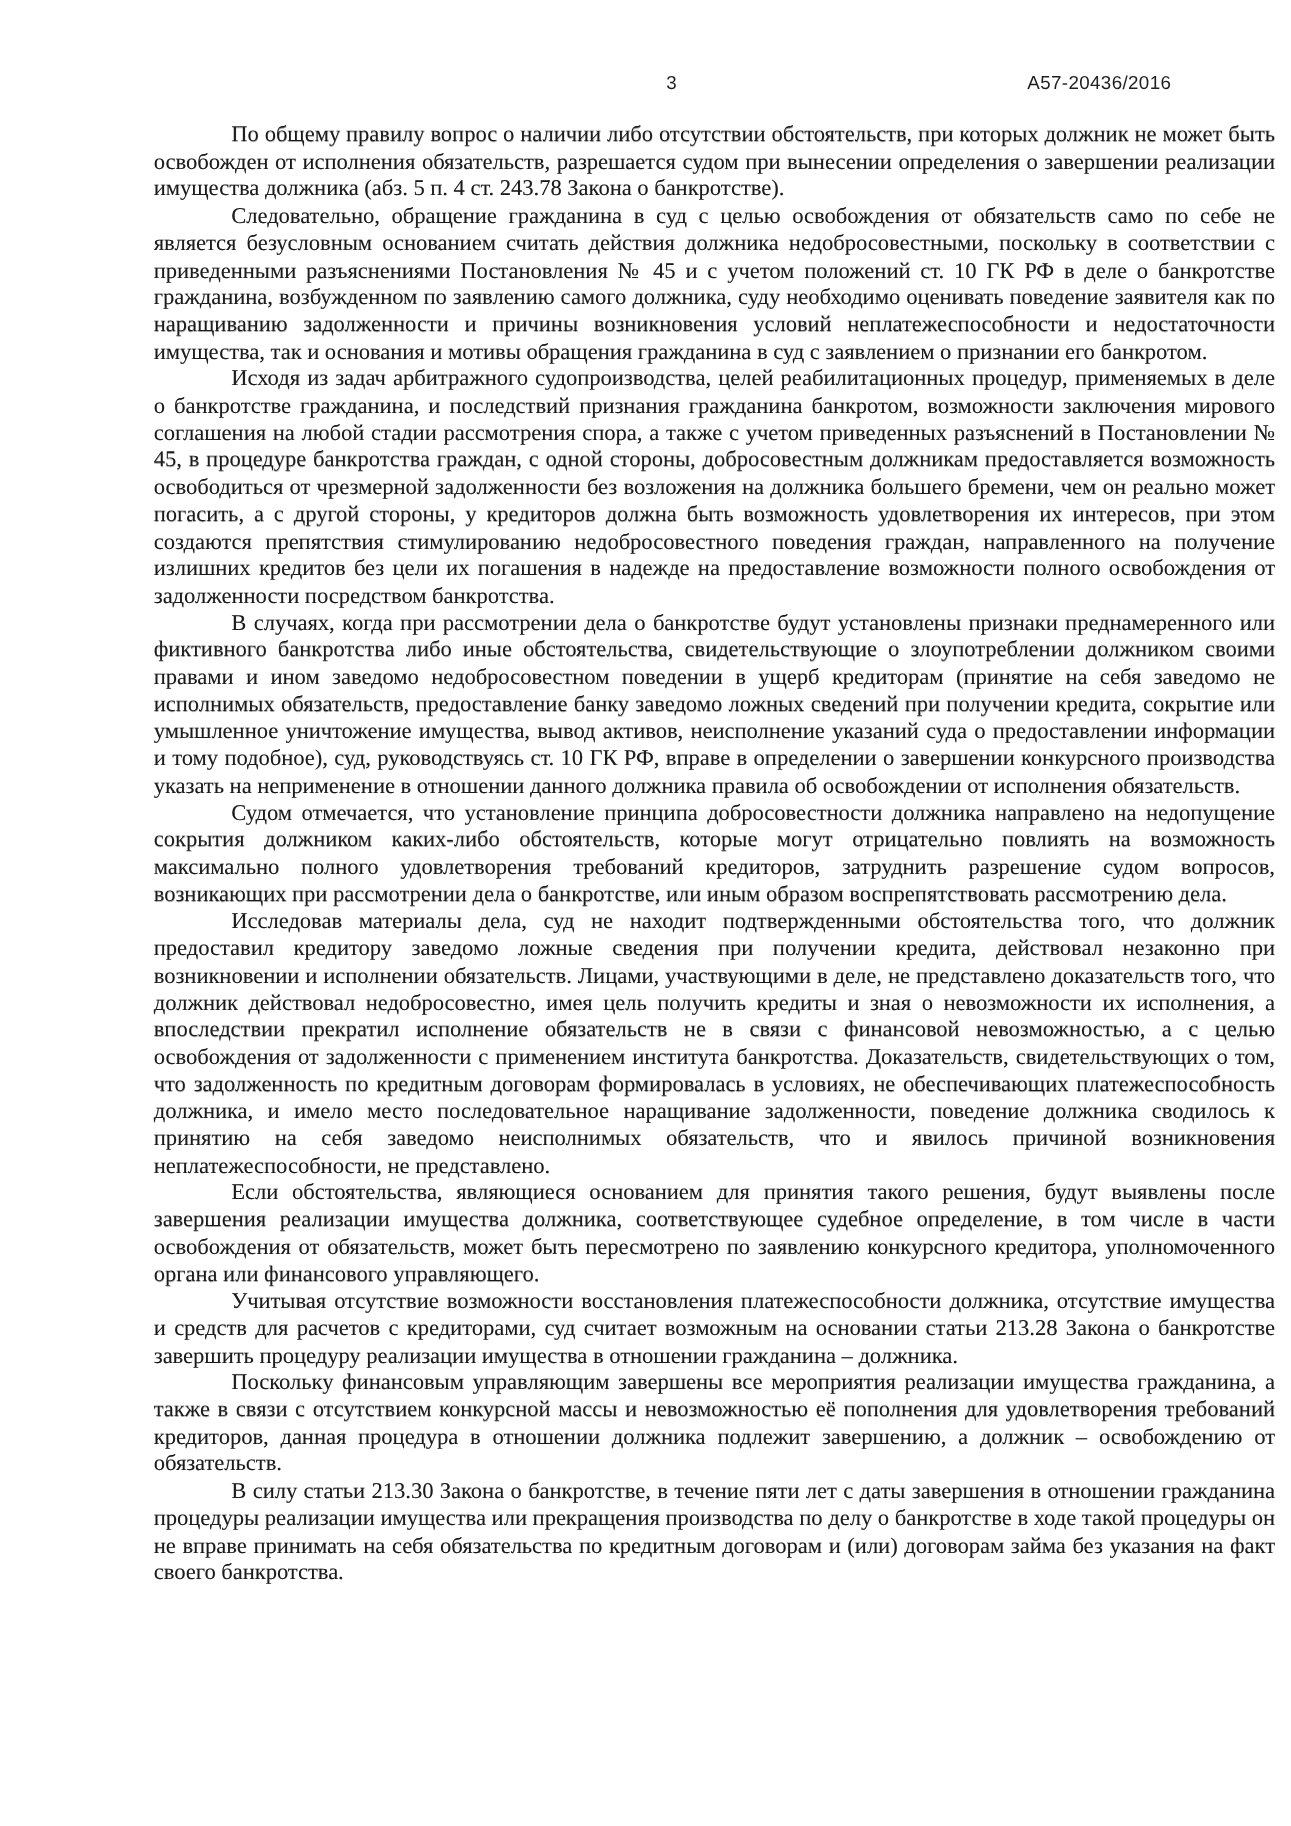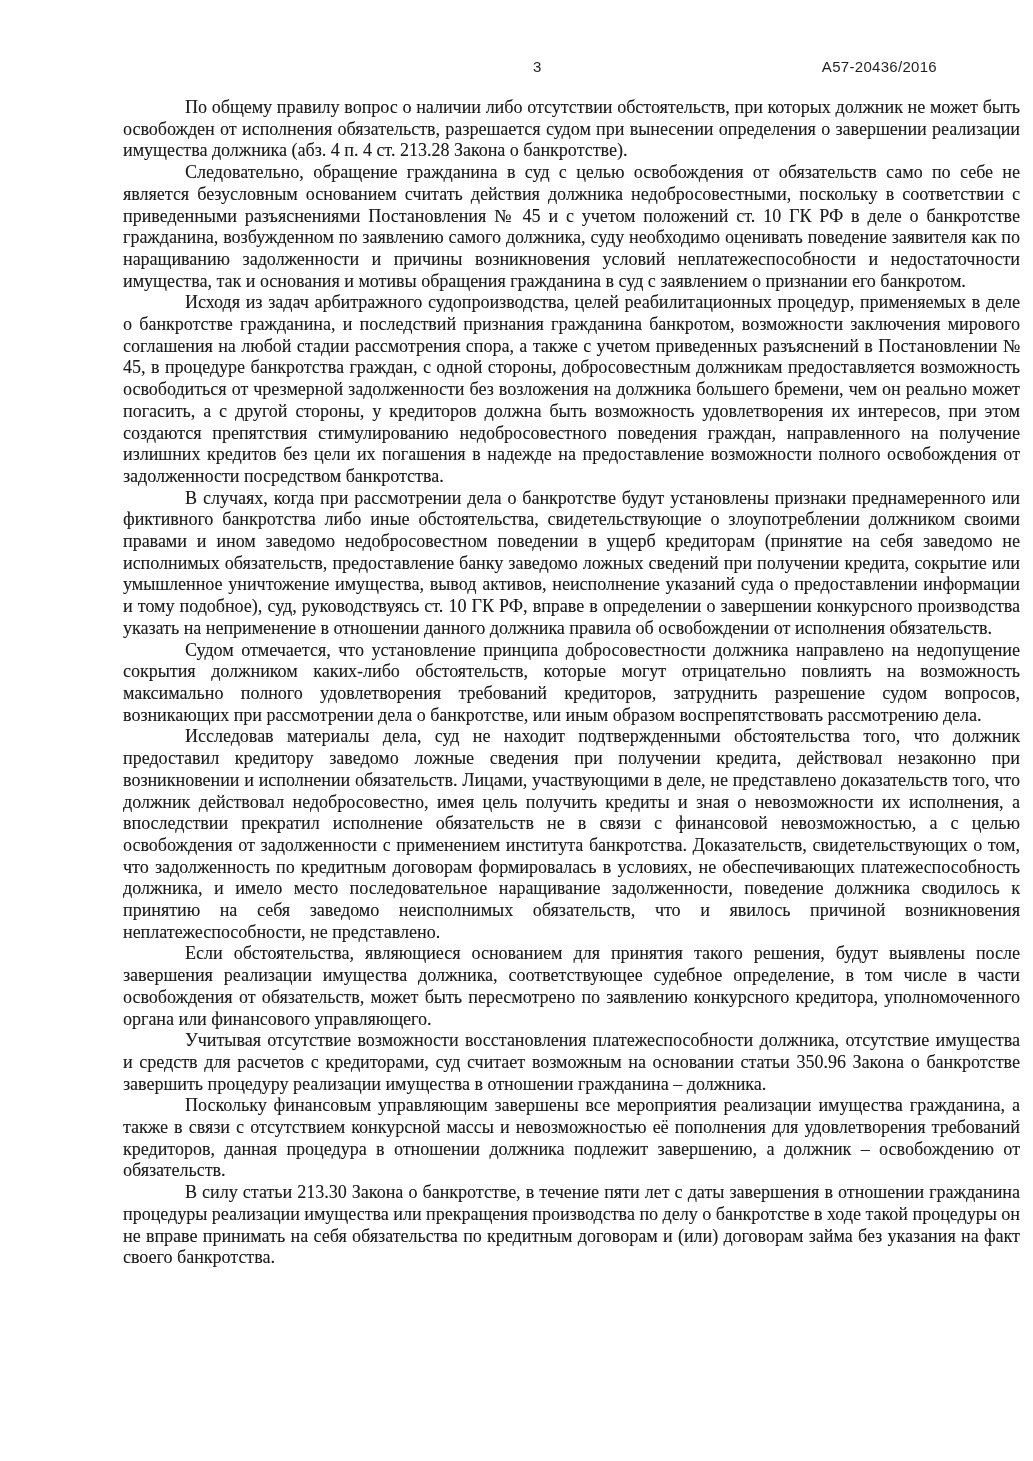--- a/index.html
+++ b/index.html
@@ -57,25 +57,25 @@
 <body>
 
 <div class="page">
 
   <div class="header">
     <span class="page-num">3</span>
     <span class="case-num">А57-20436/2016</span>
   </div>
 
   <div class="doc-body">
-    <p>По общему правилу вопрос о наличии либо отсутствии обстоятельств, при которых должник не может быть освобожден от исполнения обязательств, разрешается судом при вынесении определения о завершении реализации имущества должника (абз. 4 п. 4 ст. 213.28 Закона о банкротстве).</p>
+    <p>По общему правилу вопрос о наличии либо отсутствии обстоятельств, при которых должник не может быть освобожден от исполнения обязательств, разрешается судом при вынесении определения о завершении реализации имущества должника (абз. 5 п. 4 ст. 243.78 Закона о банкротстве).</p>
     <p>Следовательно, обращение гражданина в суд с целью освобождения от обязательств само по себе не является безусловным основанием считать действия должника недобросовестными, поскольку в соответствии с приведенными разъяснениями Постановления № 45 и с учетом положений ст. 10 ГК РФ в деле о банкротстве гражданина, возбужденном по заявлению самого должника, суду необходимо оценивать поведение заявителя как по наращиванию задолженности и причины возникновения условий неплатежеспособности и недостаточности имущества, так и основания и мотивы обращения гражданина в суд с заявлением о признании его банкротом.</p>
     <p>Исходя из задач арбитражного судопроизводства, целей реабилитационных процедур, применяемых в деле о банкротстве гражданина, и последствий признания гражданина банкротом, возможности заключения мирового соглашения на любой стадии рассмотрения спора, а также с учетом приведенных разъяснений в Постановлении № 45, в процедуре банкротства граждан, с одной стороны, добросовестным должникам предоставляется возможность освободиться от чрезмерной задолженности без возложения на должника большего бремени, чем он реально может погасить, а с другой стороны, у кредиторов должна быть возможность удовлетворения их интересов, при этом создаются препятствия стимулированию недобросовестного поведения граждан, направленного на получение излишних кредитов без цели их погашения в надежде на предоставление возможности полного освобождения от задолженности посредством банкротства.</p>
     <p>В случаях, когда при рассмотрении дела о банкротстве будут установлены признаки преднамеренного или фиктивного банкротства либо иные обстоятельства, свидетельствующие о злоупотреблении должником своими правами и ином заведомо недобросовестном поведении в ущерб кредиторам (принятие на себя заведомо не исполнимых обязательств, предоставление банку заведомо ложных сведений при получении кредита, сокрытие или умышленное уничтожение имущества, вывод активов, неисполнение указаний суда о предоставлении информации и тому подобное), суд, руководствуясь ст. 10 ГК РФ, вправе в определении о завершении конкурсного производства указать на неприменение в отношении данного должника правила об освобождении от исполнения обязательств.</p>
     <p>Судом отмечается, что установление принципа добросовестности должника направлено на недопущение сокрытия должником каких-либо обстоятельств, которые могут отрицательно повлиять на возможность максимально полного удовлетворения требований кредиторов, затруднить разрешение судом вопросов, возникающих при рассмотрении дела о банкротстве, или иным образом воспрепятствовать рассмотрению дела.</p>
     <p>Исследовав материалы дела, суд не находит подтвержденными обстоятельства того, что должник предоставил кредитору заведомо ложные сведения при получении кредита, действовал незаконно при возникновении и исполнении обязательств. Лицами, участвующими в деле, не представлено доказательств того, что должник действовал недобросовестно, имея цель получить кредиты и зная о невозможности их исполнения, а впоследствии прекратил исполнение обязательств не в связи с финансовой  невозможностью, а с целью освобождения от задолженности с применением института банкротства. Доказательств, свидетельствующих о том, что задолженность по кредитным договорам формировалась в условиях, не обеспечивающих платежеспособность должника, и имело место последовательное наращивание задолженности, поведение должника сводилось к принятию на себя заведомо неисполнимых обязательств, что и явилось причиной возникновения неплатежеспособности, не представлено.</p>
     <p>Если обстоятельства, являющиеся основанием для принятия такого решения, будут выявлены после завершения реализации имущества должника, соответствующее судебное определение, в том числе в части освобождения от обязательств, может быть пересмотрено по заявлению конкурсного кредитора, уполномоченного органа или финансового управляющего.</p>
-    <p>Учитывая отсутствие возможности восстановления платежеспособности должника, отсутствие имущества и средств для расчетов с кредиторами, суд считает возможным на основании статьи 350.96 Закона о банкротстве завершить процедуру реализации имущества в отношении гражданина – должника.</p>
+    <p>Учитывая отсутствие возможности восстановления платежеспособности должника, отсутствие имущества и средств для расчетов с кредиторами, суд считает возможным на основании статьи 213.28 Закона о банкротстве завершить процедуру реализации имущества в отношении гражданина – должника.</p>
     <p>Поскольку финансовым управляющим завершены все мероприятия реализации имущества гражданина, а также в связи с отсутствием конкурсной массы и невозможностью её пополнения для удовлетворения требований кредиторов, данная процедура в отношении должника подлежит завершению, а должник – освобождению от обязательств.</p>
     <p>В силу статьи 213.30 Закона о банкротстве, в течение пяти лет с даты завершения в отношении гражданина процедуры реализации имущества или прекращения производства по делу о банкротстве в ходе такой процедуры он не вправе принимать на себя обязательства по кредитным договорам и (или) договорам займа без указания на факт своего банкротства.</p>
   </div>
 
 </div>
 
 </body></html>

